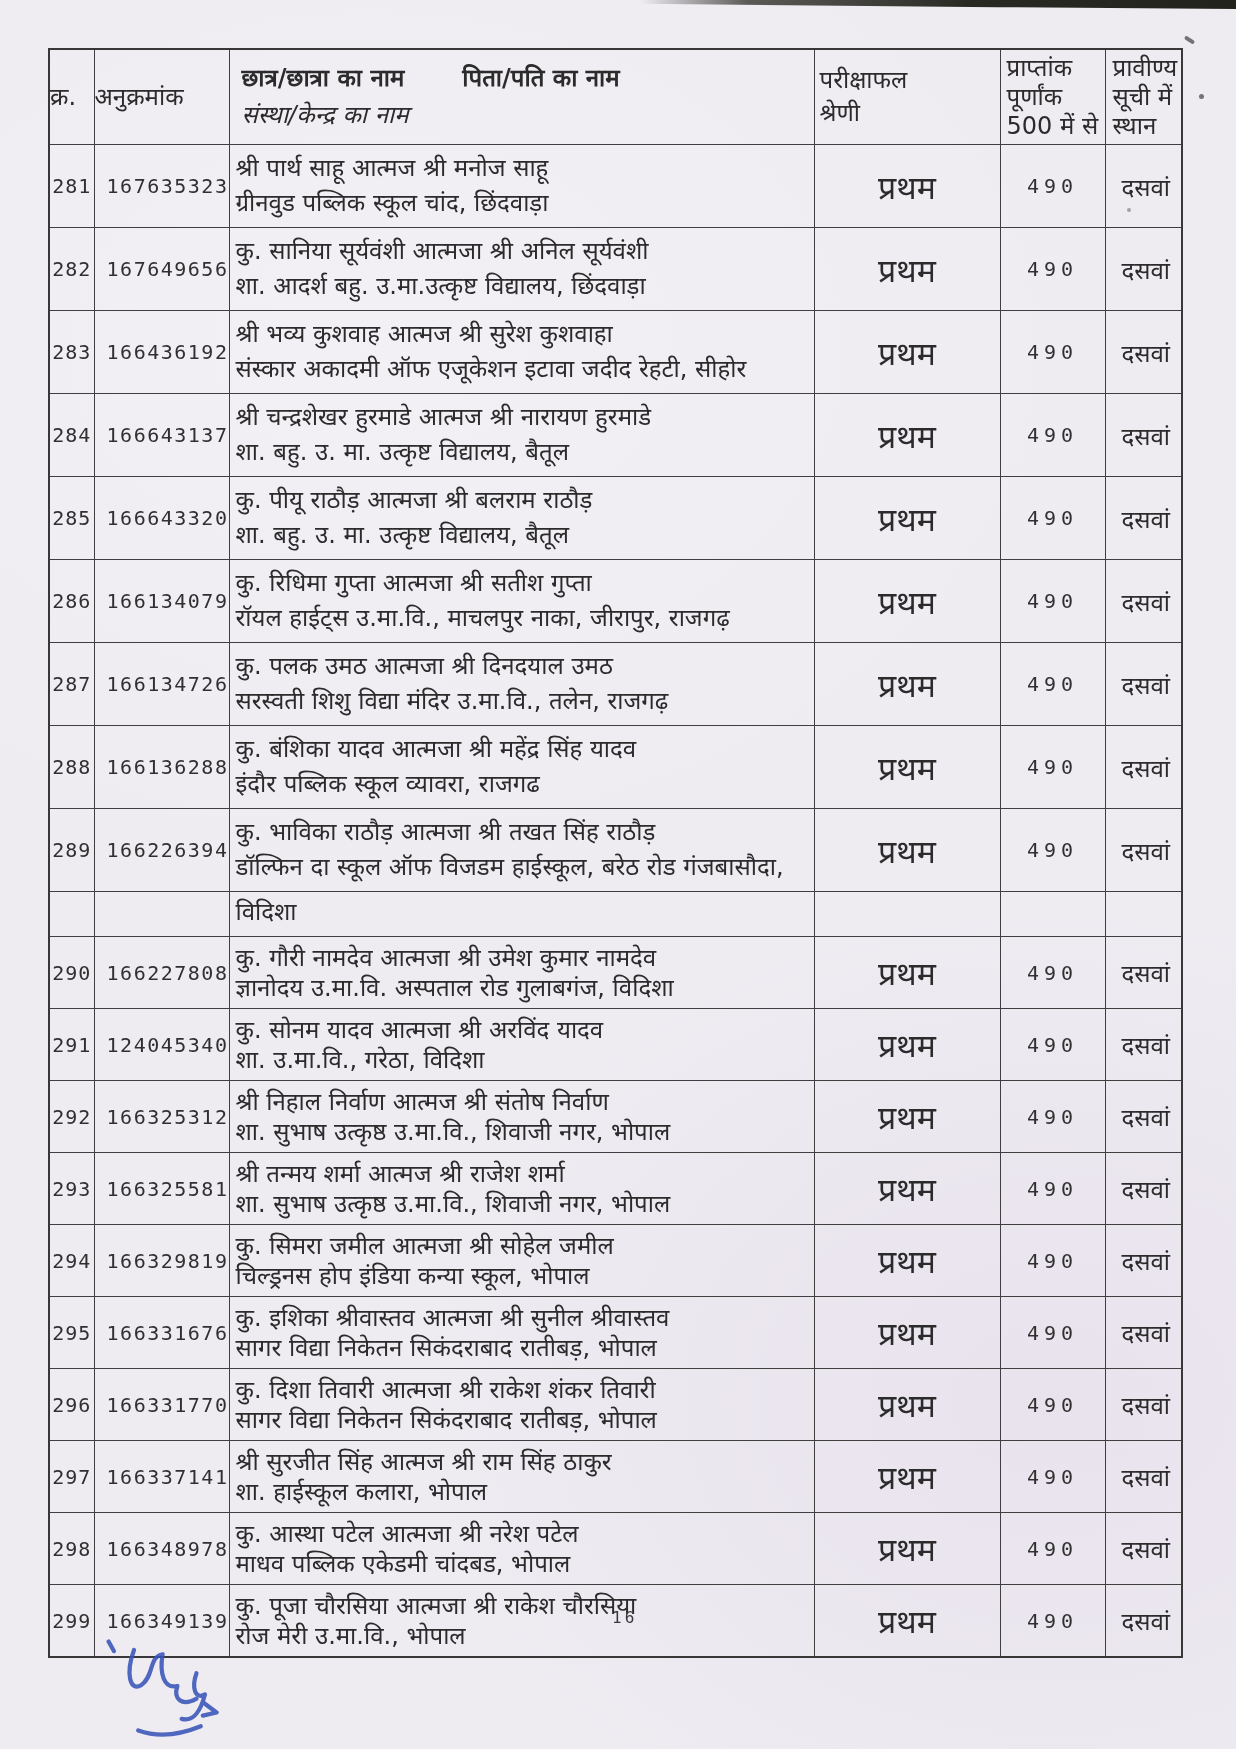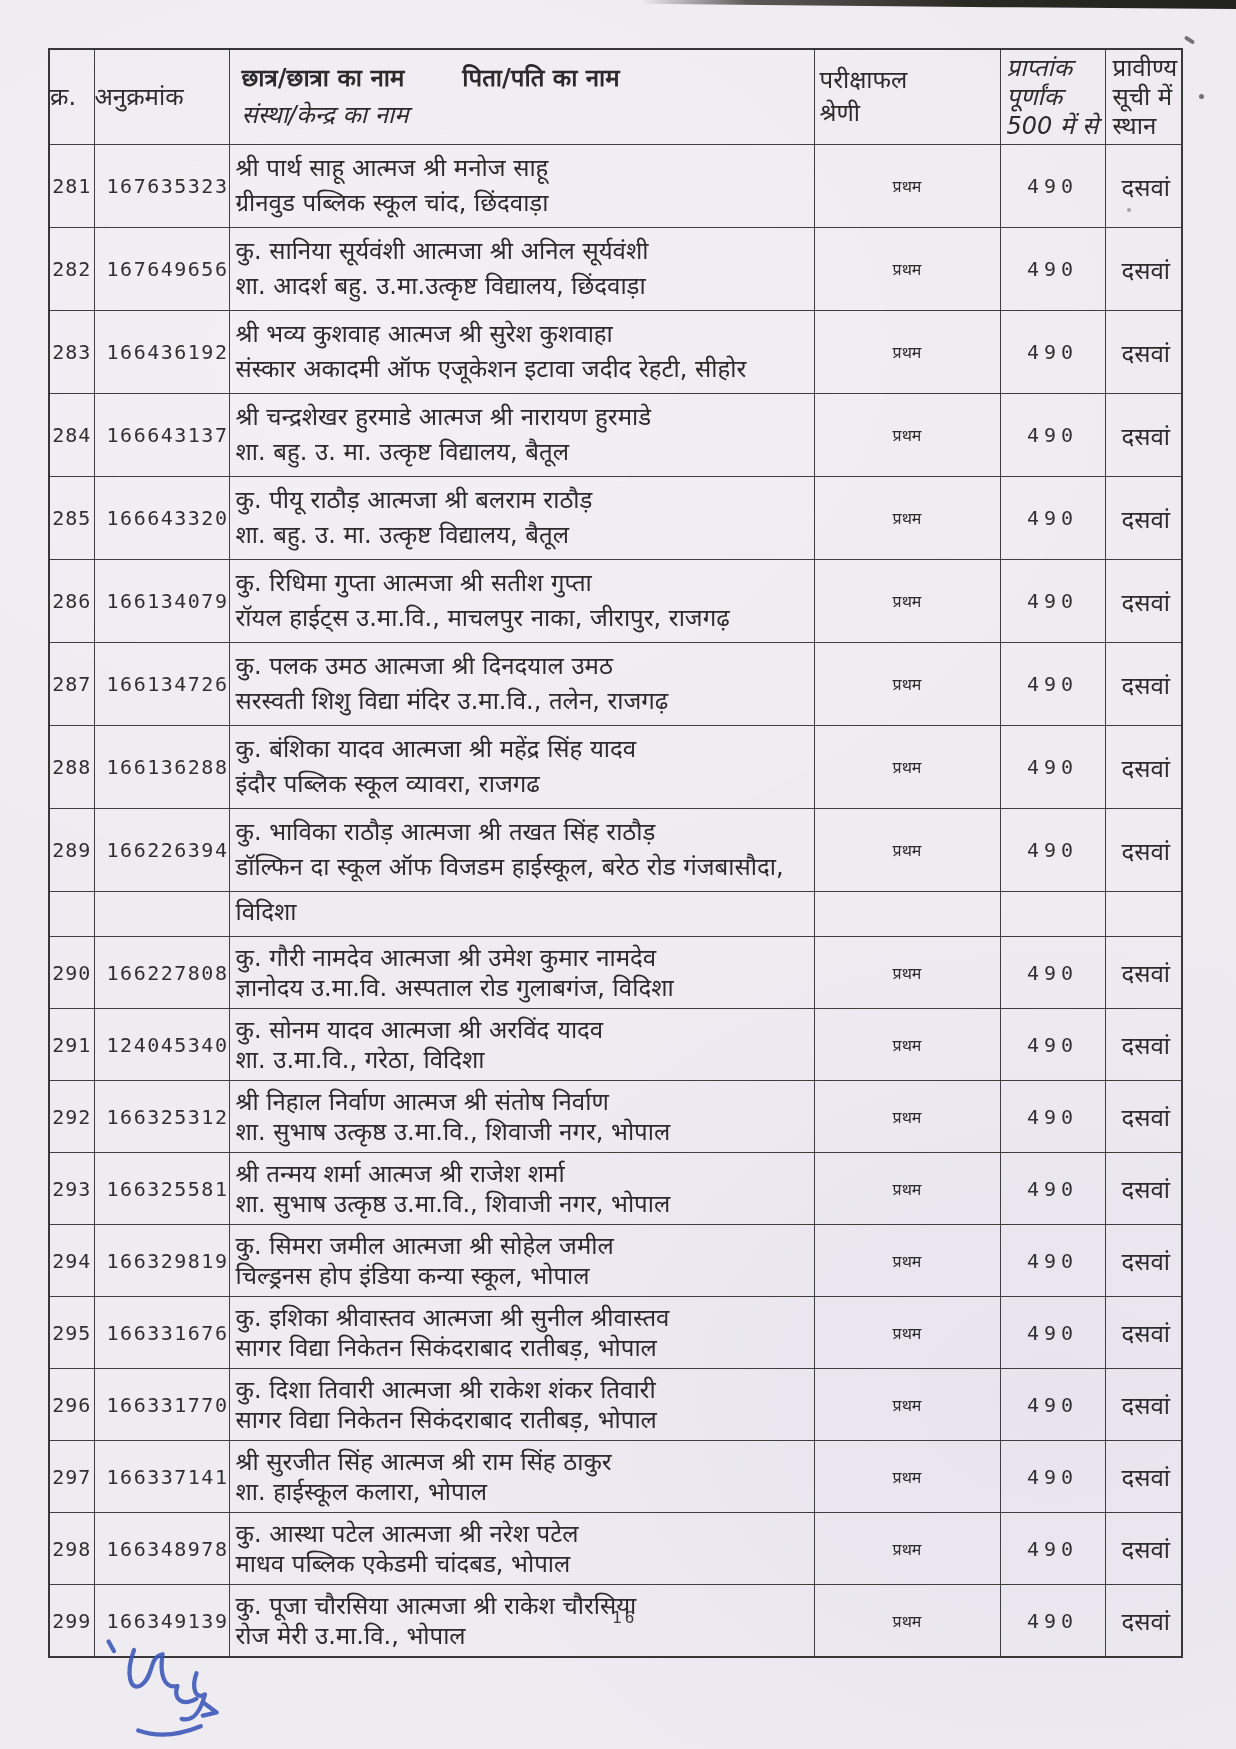--- a/index.html
+++ b/index.html
@@ -44,34 +44,34 @@
   
   .merit thead th{height:94px;font-size:24px;line-height:30px;text-align:left;}
   th.h-sr{text-align:center;}
   th.h-roll{text-align:center;}
   th.h-name{padding-left:12px;}
   .h-name-l1{display:flex;column-gap:58px;line-height:37px;font-weight:bold;}
   .h-name-l2{line-height:37px;font-style:italic;}
   th.h-res{padding-left:5px;}
   th.h-res div{line-height:33px;}
   th.h-marks{padding-left:6px;}
-  th.h-marks div{line-height:29px;font-style:italic;}
+  th.h-marks div{line-height:29px;}
   th.h-rank{padding-left:7px;}
   th.h-rank div{line-height:29px;}
   
   .blk1 td{height:82px;}
   .blk2 td{height:71px;}
   .cont td{height:44px;vertical-align:top;}
   td.c-sr{text-align:center;font-family:var(--mono);font-size:20px;letter-spacing:1px;color:#303030;}
   td.c-roll{text-align:center;font-family:var(--mono);font-size:20px;letter-spacing:1.5px;color:#303030;padding-left:12px;}
   td.c-name{padding-left:6px;font-size:24px;}
   .blk1 td.c-name div{line-height:35px;}
   .blk2 td.c-name div{line-height:30px;}
   .cont td.c-name div{line-height:36px;padding-top:2px;}
-  td.c-res{text-align:center;font-size:16px;}
+  td.c-res{text-align:center;font-size:32px;}
   td.c-marks{text-align:center;font-family:var(--mono);font-size:20px;letter-spacing:5px;color:#303030;}
   td.c-rank{padding-left:16px;font-size:24px;}
 
   .page-number{
     position:absolute;left:612px;top:1608px;
     font-family:var(--mono);font-size:16px;letter-spacing:3px;color:#3a3a3a;
   }
   .signature{position:absolute;left:98px;top:1632px;width:180px;height:108px;}
 </style>
 </head>

